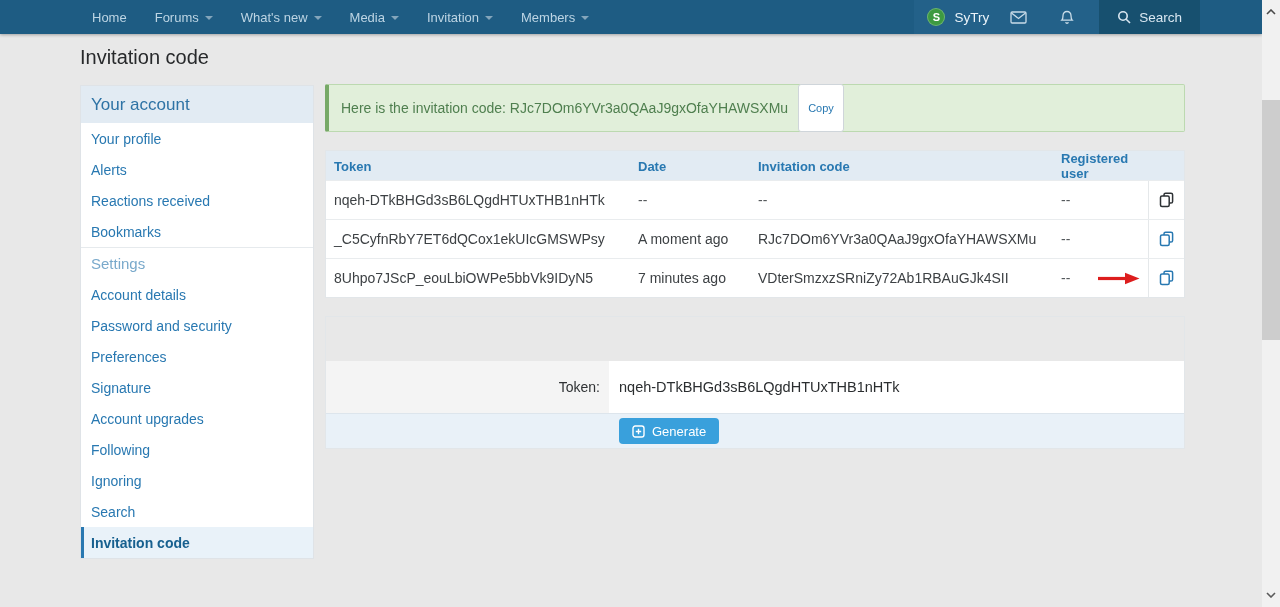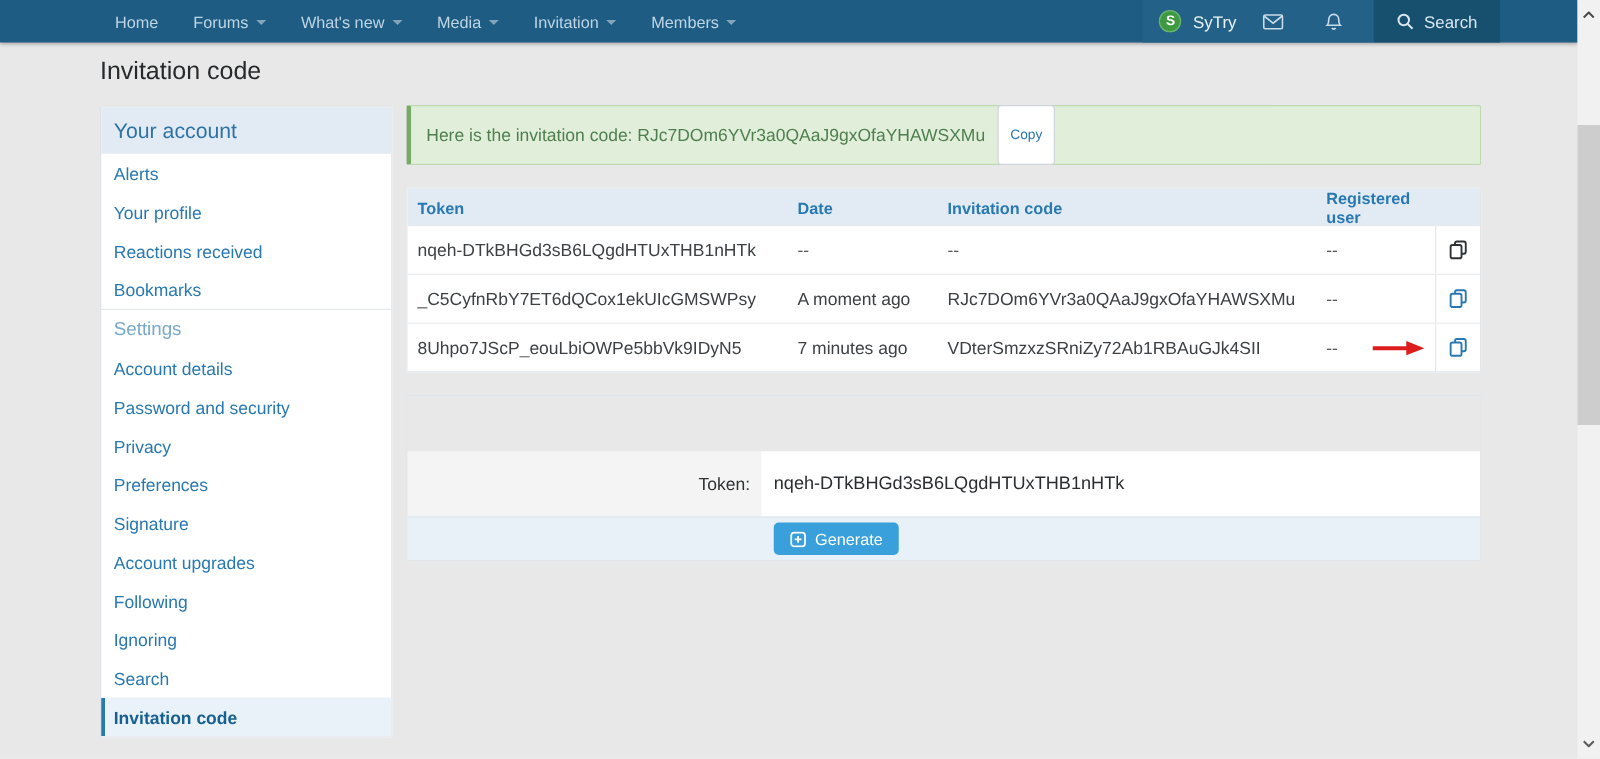--- a/index.html
+++ b/index.html
@@ -140,29 +140,28 @@
         </svg>
         <span>Search</span>
       </a>
     </div>
   </header>
 
   <h1 class="page-title">Invitation code</h1>
 
   <aside class="sidebar">
     <div class="sb-header">Your account</div>
+    <a class="sb-item">Your profile</a>
     <a class="sb-item">Alerts</a>
-    <a class="sb-item">Your profile</a>
     <a class="sb-item">Reactions received</a>
     <a class="sb-item">Bookmarks</a>
     <div class="sb-divider"></div>
     <div class="sb-section">Settings</div>
     <a class="sb-item">Account details</a>
     <a class="sb-item">Password and security</a>
-    <a class="sb-item">Privacy</a>
     <a class="sb-item">Preferences</a>
     <a class="sb-item">Signature</a>
     <a class="sb-item">Account upgrades</a>
     <a class="sb-item">Following</a>
     <a class="sb-item">Ignoring</a>
     <a class="sb-item">Search</a>
     <a class="sb-item selected">Invitation code</a>
   </aside>
 
   <main class="main">

